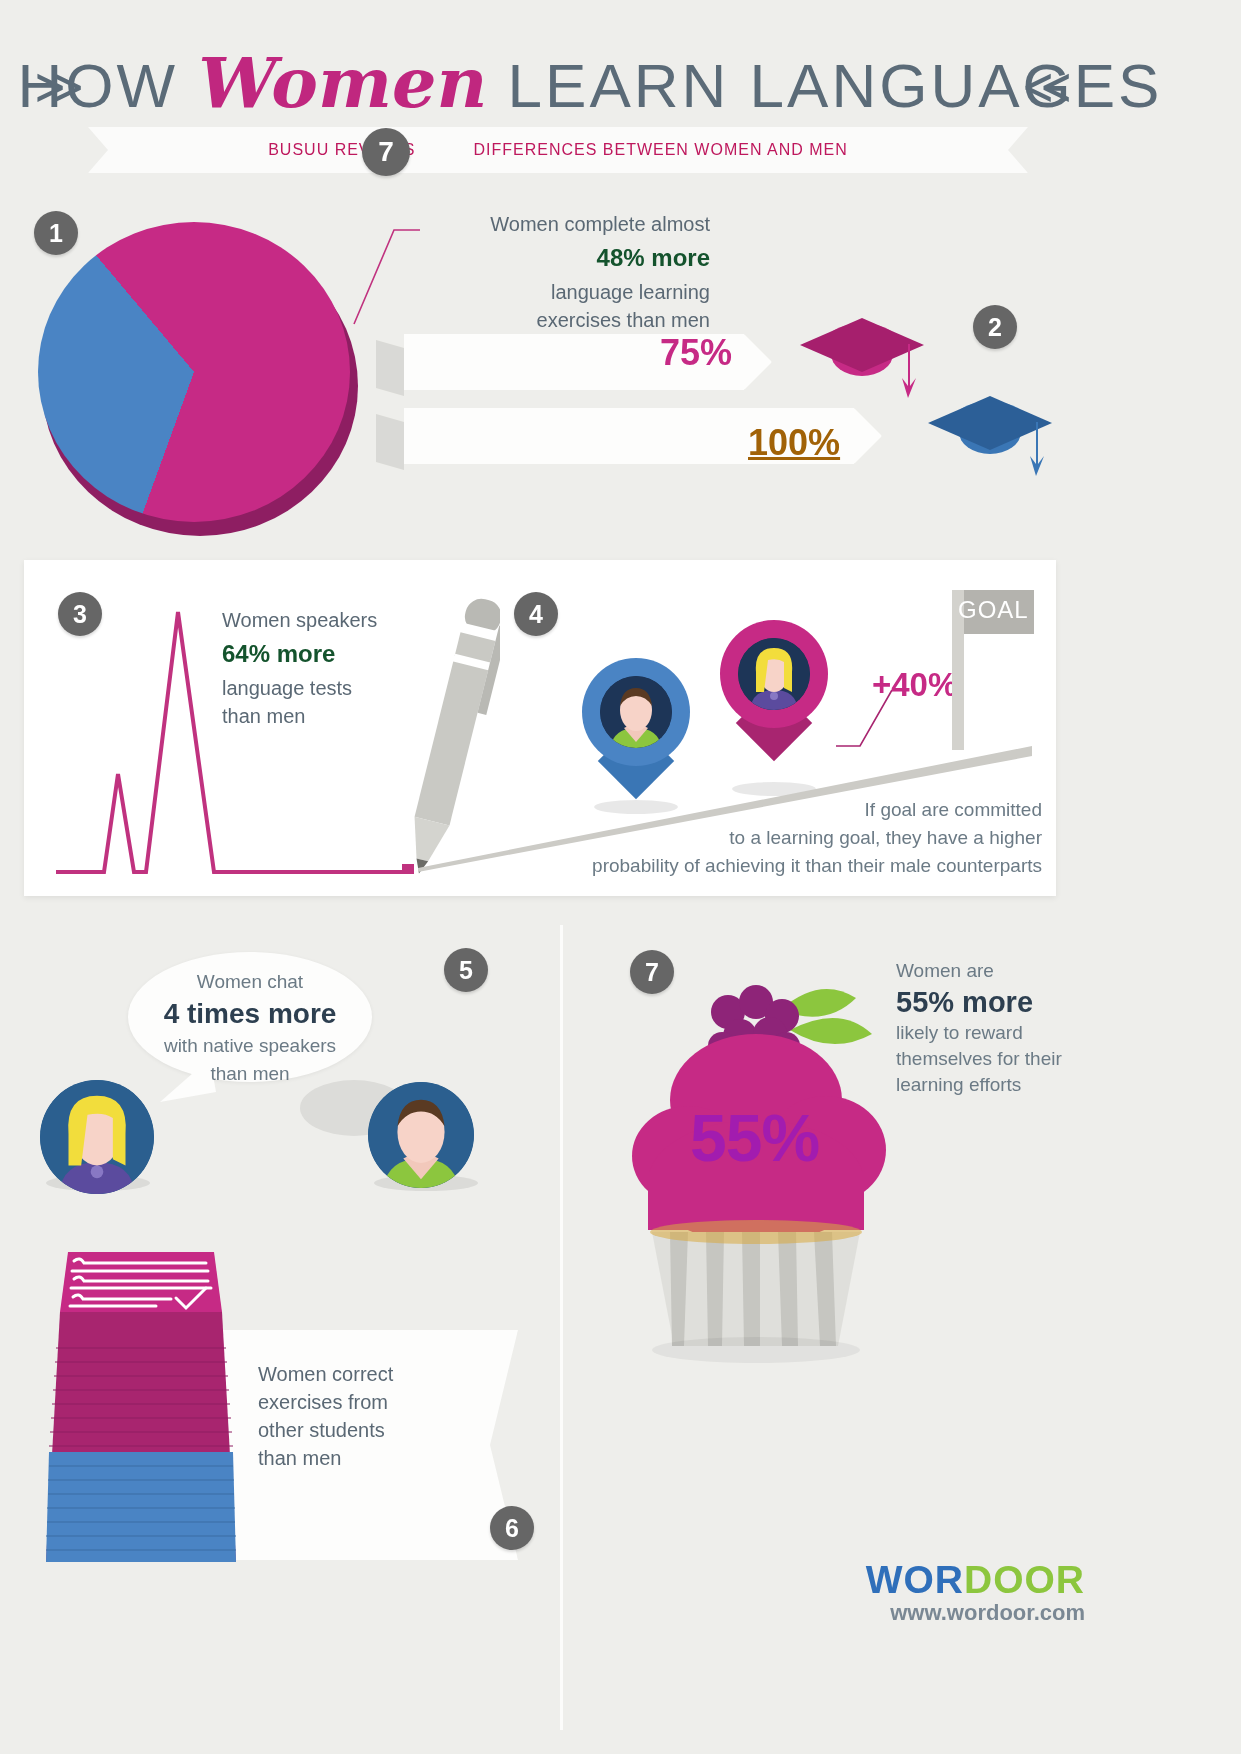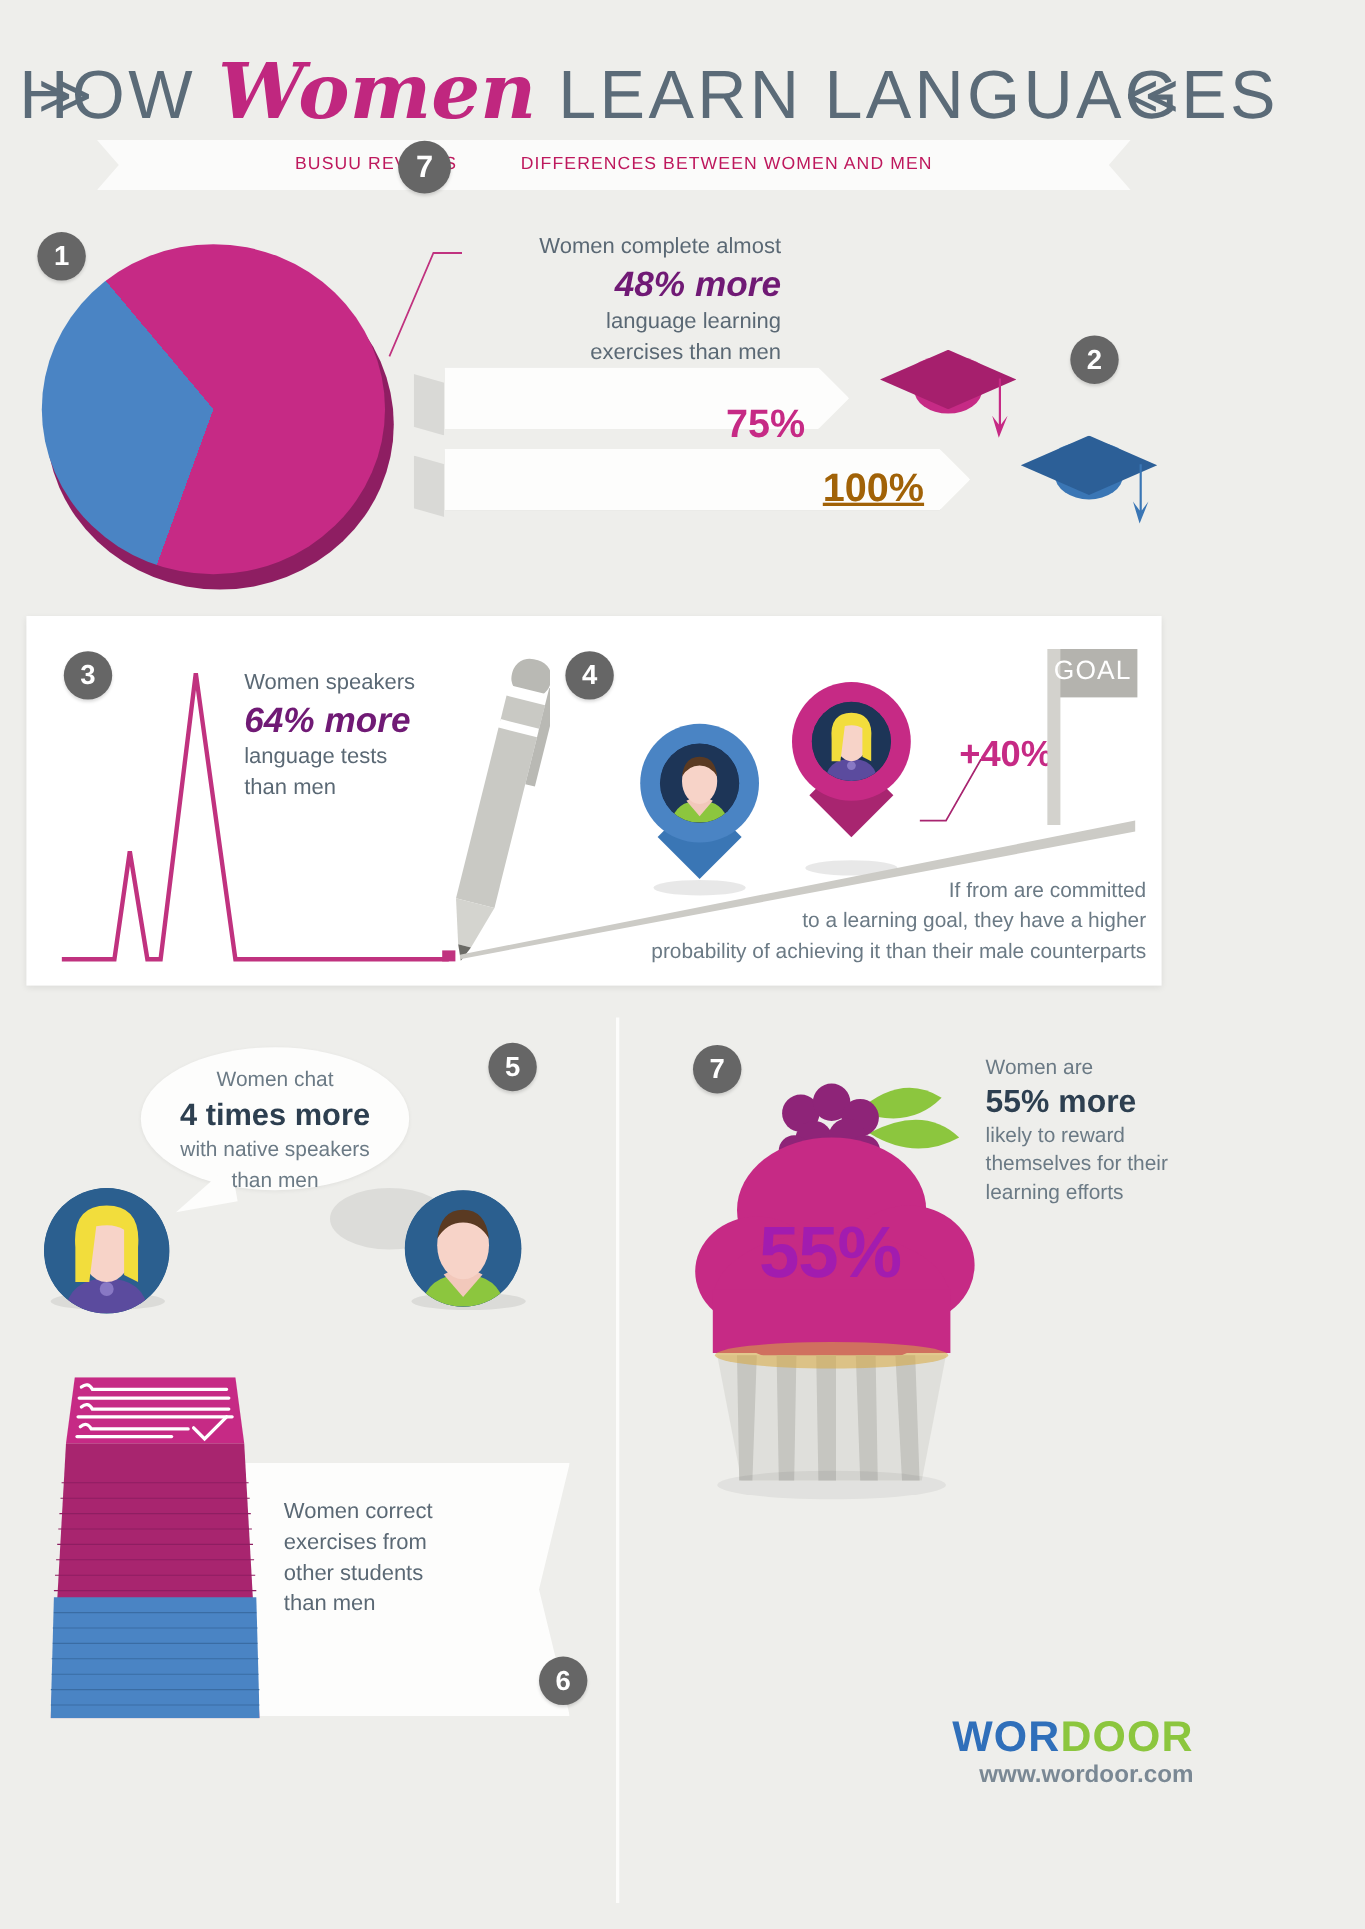--- a/index.html
+++ b/index.html
@@ -52,38 +52,38 @@
     background:#8e1e62;
   }
   .pie {
     position:absolute; left:0; top:0; width:312px; height:300px; border-radius:50%;
     background: conic-gradient(from 0deg, #c62a85 0deg 140deg, #c62a85 140deg 200deg, #4a84c4 200deg 320deg, #c62a85 320deg 360deg);
   }
   .leader1 { position:absolute; left:352px; top:216px; }
 
   .cal1 { position:absolute; left:410px; top:210px; width:300px;text-align:right; }
   .cal-lead { font-size:20px; color:#5a6874; line-height:28px; }
-  .cal-big { font-size:32px; color:#701a75; font-weight:bold; line-height:40px;font-style:italic; }
+  .cal-big { font-size:24px; color:#14532d; font-weight:bold; line-height:40px; }
 
   
   .arrowbar {
     position:absolute; background:#fdfdfc; height:56px;
     box-shadow:0 1px 3px rgba(0,0,0,.10);
   }
   .ab1 { left:404px; top:334px; width:368px;
     clip-path: polygon(0 0, 340px 0, 368px 28px, 340px 56px, 0 56px); }
   .ab2 { left:404px; top:408px; width:478px;
     clip-path: polygon(0 0, 450px 0, 478px 28px, 450px 56px, 0 56px); }
   .ab-tab { position:absolute; background:#d9d9d6; width:28px; }
   .abt1 { left:376px; top:340px; height:56px;
     clip-path: polygon(0 0, 28px 8px, 28px 56px, 0 48px); }
   .abt2 { left:376px; top:414px; height:56px;
     clip-path: polygon(0 0, 28px 8px, 28px 56px, 0 48px); }
   .ab-val { position:absolute; font-size:36px; font-weight:bold; }
-  .v75 { left:660px; top:364px; color:#c62a85; }
+  .v75 { left:660px; top:332px; color:#c62a85; }
   .v100 { left:748px; top:422px; color:#a16207;text-decoration:underline; }
 
   .cap { position:absolute; }
   .cap .mortar { position:absolute; width:124px; height:54px;
     clip-path: polygon(62px 0, 124px 27px, 62px 54px, 0 27px); }
   .cap .dome { position:absolute; left:31px; top:14px; width:62px; height:44px; border-radius:0 0 31px 31px / 0 0 22px 22px; }
   .cap .domeTop { position:absolute; left:31px; top:6px; width:62px; height:22px; border-radius:50%; }
   .cap1 { left:800px; top:318px; }
   .cap2 { left:928px; top:396px; }
 
@@ -275,21 +275,21 @@
 
   <div class="goalflag">
     <svg width="96" height="160">
       <rect x="10" y="0" width="72" height="44" fill="#b4b3ae"></rect>
       <rect x="0" y="0" width="12" height="160" fill="#d3d2cd"></rect>
     </svg>
   </div>
   <div class="goal-label">GOAL</div>
 
   <div class="sec4txt">
-    <div>If from are committed</div>
+    <div>If goal are committed</div>
     <div>to a learning goal, they have a higher</div>
     <div>probability of achieving it than their male counterparts</div>
   </div>
 
   <div class="vdiv"></div>
 
   <div class="badge" style="left:444px; top:948px;">5</div>
   <div class="bubble2"></div>
   <svg style="position:absolute;left:360px;top:1110px;" width="60" height="46">
     <polygon points="2,2 48,10 30,44" fill="#dcdcd9"></polygon>

